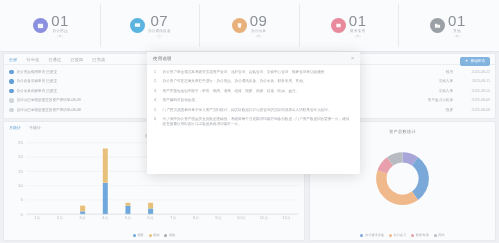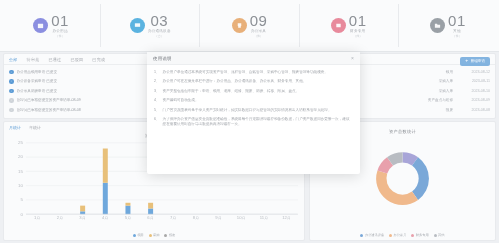--- a/index.html
+++ b/index.html
@@ -136,21 +136,21 @@
         <div class="stat-sub">（件）</div>
       </div>
     </div>
     <div class="stat-card">
       <div class="stat-icon" style="background:#5bb3e0">
         <svg viewBox="0 0 16 16">
             <path d="M2 3h12v8H2z"></path>
           </svg>
       </div>
       <div class="stat-text">
-        <div class="stat-num">03</div>
+        <div class="stat-num">07</div>
         <div class="stat-label">办公通讯设备</div>
         <div class="stat-sub">（台）</div>
       </div>
     </div>
     <div class="stat-card">
       <div class="stat-icon" style="background:#e8b07a">
         <svg viewBox="0 0 16 16">
             <path d="M4 3h8v6H4zM5 9h6v4H5z"></path>
           </svg>
       </div>

